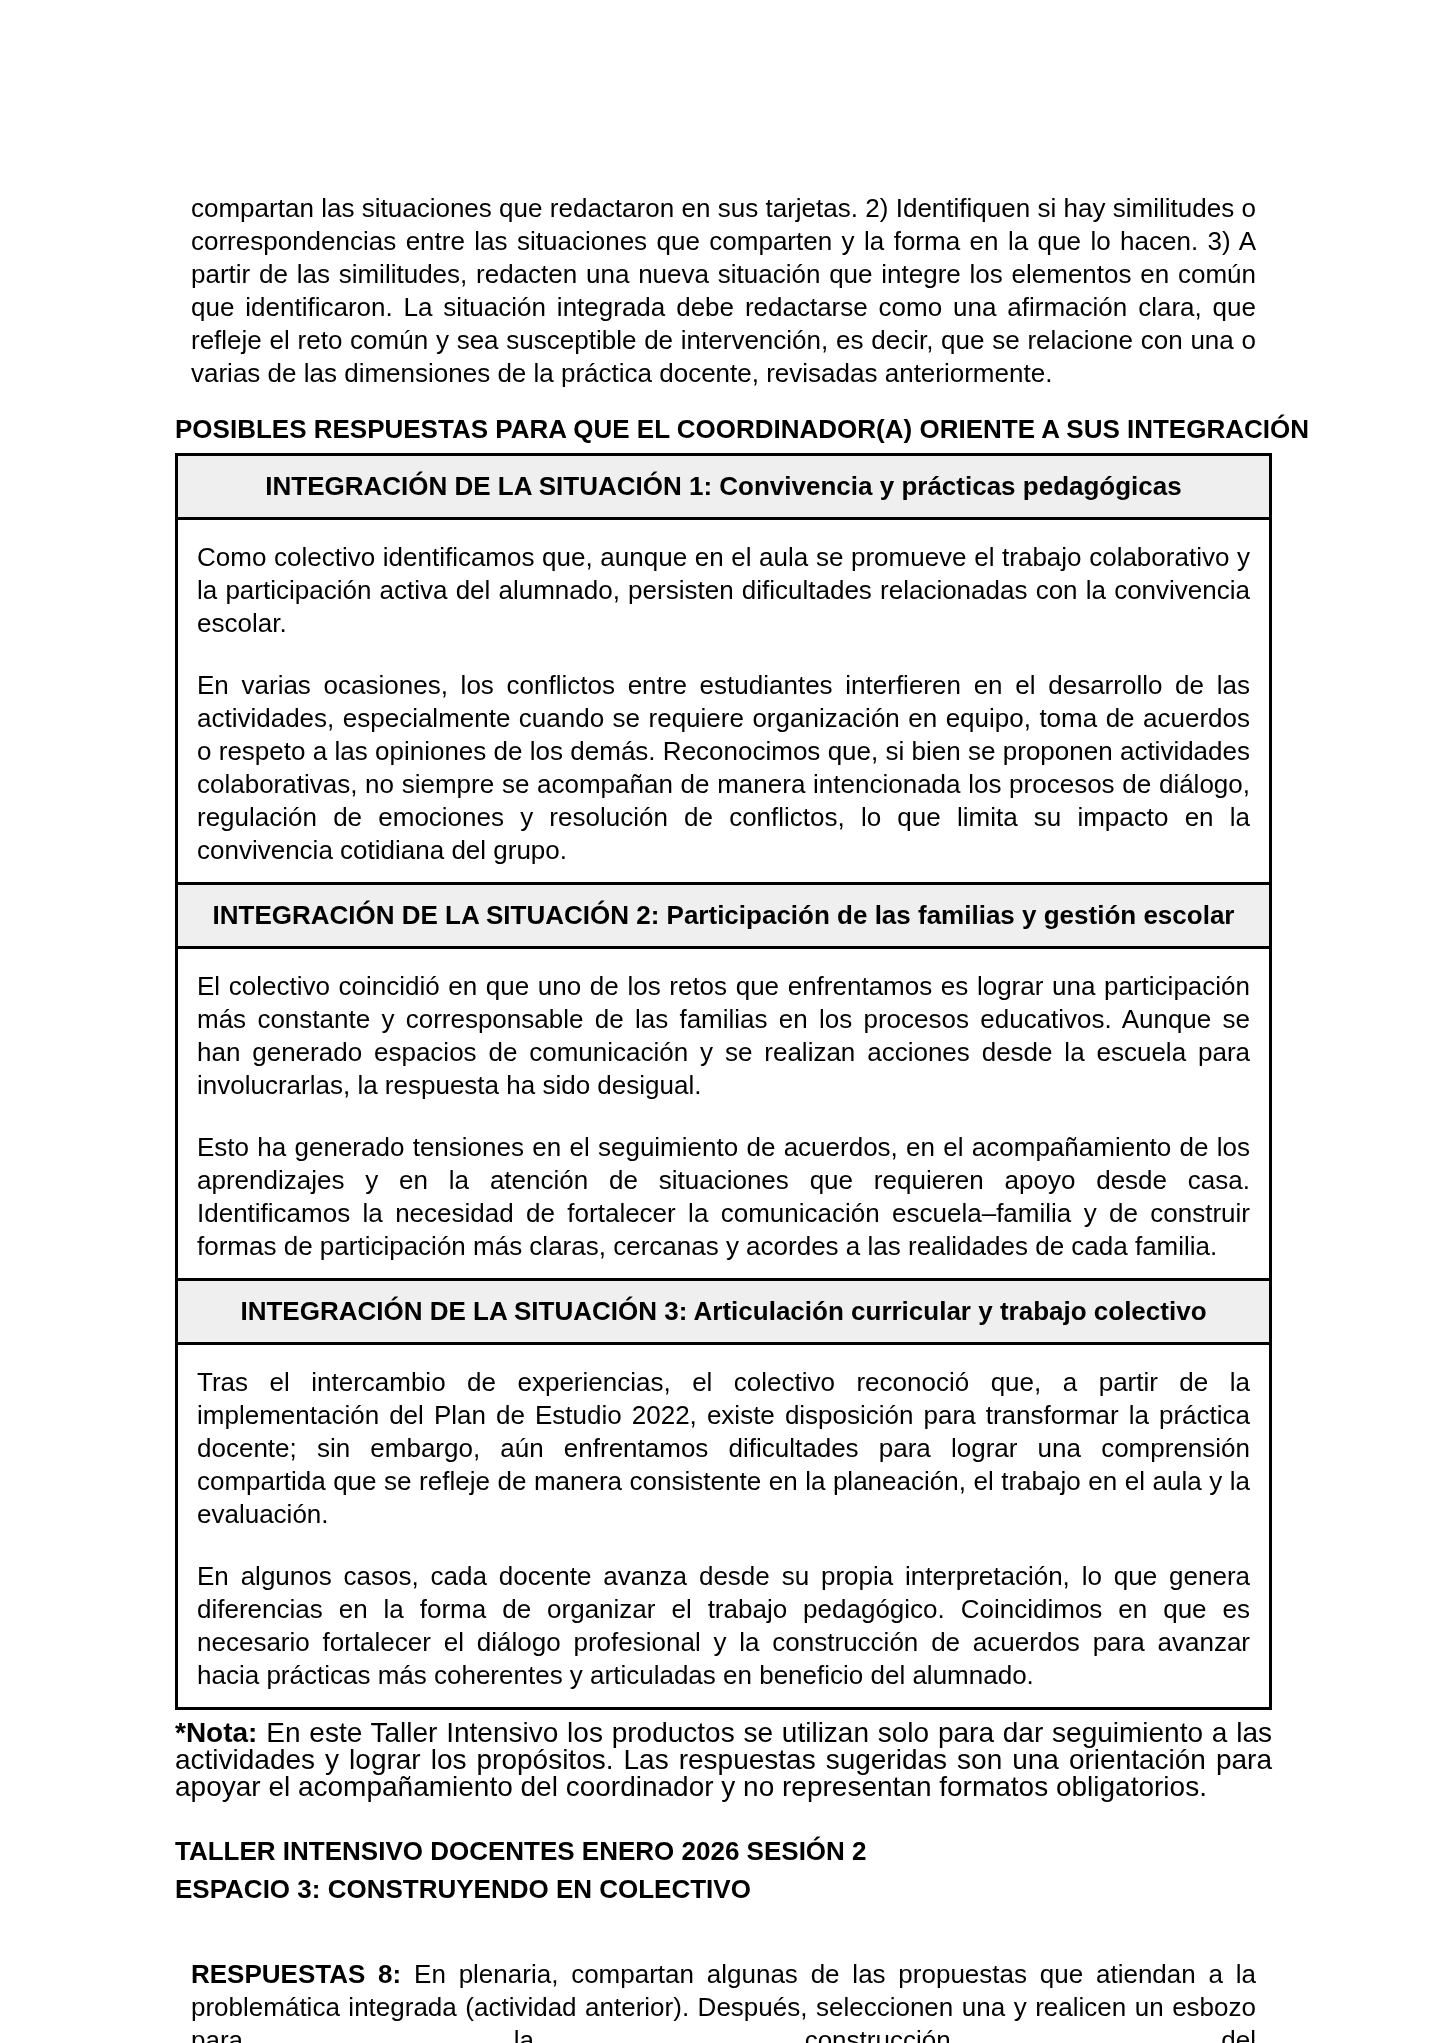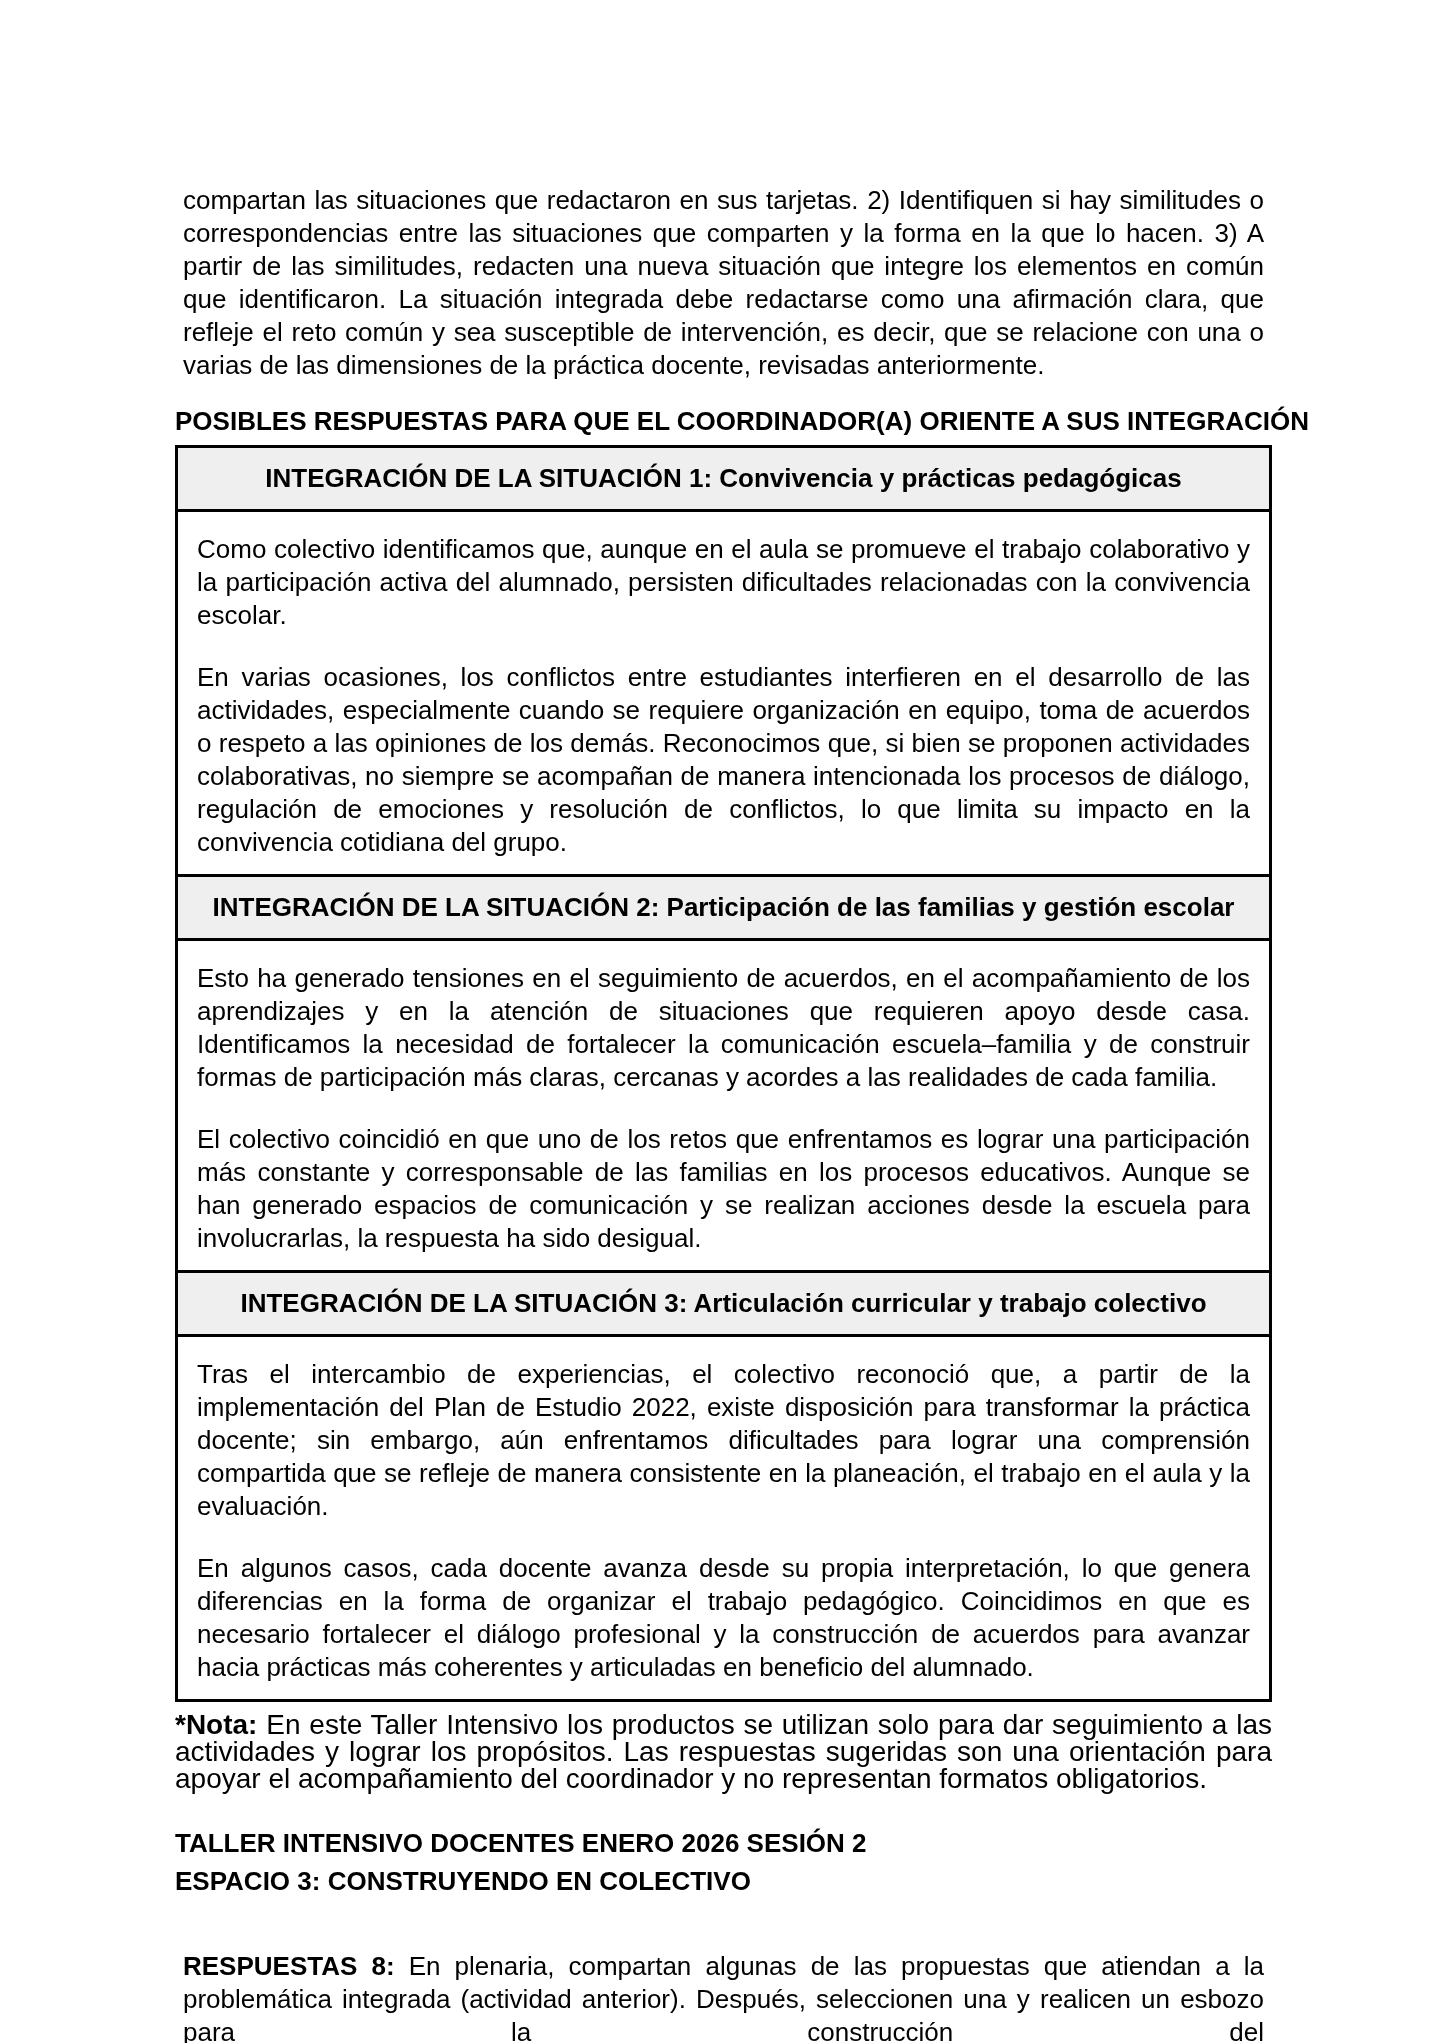--- a/index.html
+++ b/index.html
@@ -20,21 +20,21 @@
   }
   .page {
     width: 1445px;
     height: 2043px;
     padding: 176px 173px 0 175px;
   }
   .body-text {
     font-size: 26px;
     line-height: 33px;
     text-align: justify;
-    margin: 8px;
+    margin: 16px;
   }
   .section-heading {
     font-size: 26px;
     font-weight: bold;
     line-height: 33px;
     margin: 23px 0 7px 0;
     white-space: nowrap;
     text-align: left;
   }
   .integration-table {
@@ -94,22 +94,22 @@
   <div class="integration-table">
 
     <div class="row-header">INTEGRACIÓN DE LA SITUACIÓN 1: Convivencia y prácticas pedagógicas</div>
     <div class="row-body">
       <p>Como colectivo identificamos que, aunque en el aula se promueve el trabajo colaborativo y la participación activa del alumnado, persisten dificultades relacionadas con la convivencia escolar.</p>
       <p>En varias ocasiones, los conflictos entre estudiantes interfieren en el desarrollo de las actividades, especialmente cuando se requiere organización en equipo, toma de acuerdos o respeto a las opiniones de los demás. Reconocimos que, si bien se proponen actividades colaborativas, no siempre se acompañan de manera intencionada los procesos de diálogo, regulación de emociones y resolución de conflictos, lo que limita su impacto en la convivencia cotidiana del grupo.</p>
     </div>
 
     <div class="row-header">INTEGRACIÓN DE LA SITUACIÓN 2: Participación de las familias y gestión escolar</div>
     <div class="row-body">
+      <p>El colectivo coincidió en que uno de los retos que enfrentamos es lograr una participación más constante y corresponsable de las familias en los procesos educativos. Aunque se han generado espacios de comunicación y se realizan acciones desde la escuela para involucrarlas, la respuesta ha sido desigual.</p>
       <p>Esto ha generado tensiones en el seguimiento de acuerdos, en el acompañamiento de los aprendizajes y en la atención de situaciones que requieren apoyo desde casa. Identificamos la necesidad de fortalecer la comunicación escuela–familia y de construir formas de participación más claras, cercanas y acordes a las realidades de cada familia.</p>
-      <p>El colectivo coincidió en que uno de los retos que enfrentamos es lograr una participación más constante y corresponsable de las familias en los procesos educativos. Aunque se han generado espacios de comunicación y se realizan acciones desde la escuela para involucrarlas, la respuesta ha sido desigual.</p>
     </div>
 
     <div class="row-header">INTEGRACIÓN DE LA SITUACIÓN 3: Articulación curricular y trabajo colectivo</div>
     <div class="row-body">
       <p>Tras el intercambio de experiencias, el colectivo reconoció que, a partir de la implementación del Plan de Estudio 2022, existe disposición para transformar la práctica docente; sin embargo, aún enfrentamos dificultades para lograr una comprensión compartida que se refleje de manera consistente en la planeación, el trabajo en el aula y la evaluación.</p>
       <p>En algunos casos, cada docente avanza desde su propia interpretación, lo que genera diferencias en la forma de organizar el trabajo pedagógico. Coincidimos en que es necesario fortalecer el diálogo profesional y la construcción de acuerdos para avanzar hacia prácticas más coherentes y articuladas en beneficio del alumnado.</p>
     </div>
 
   </div>
 

